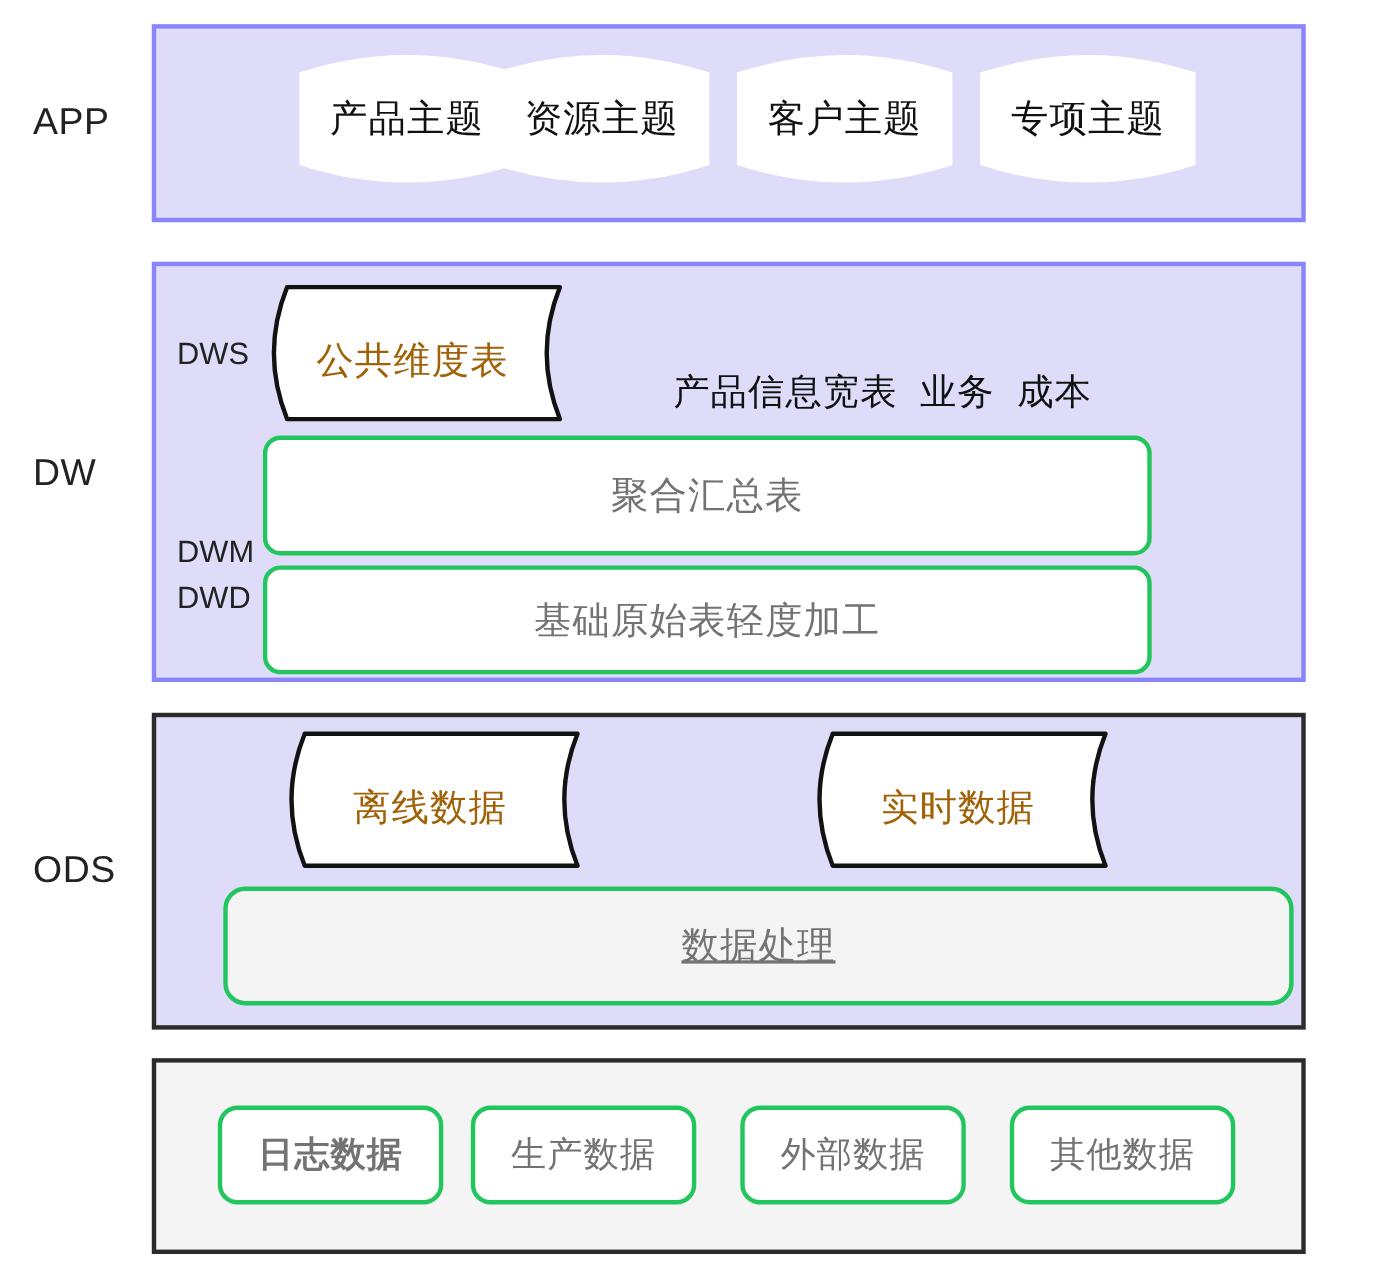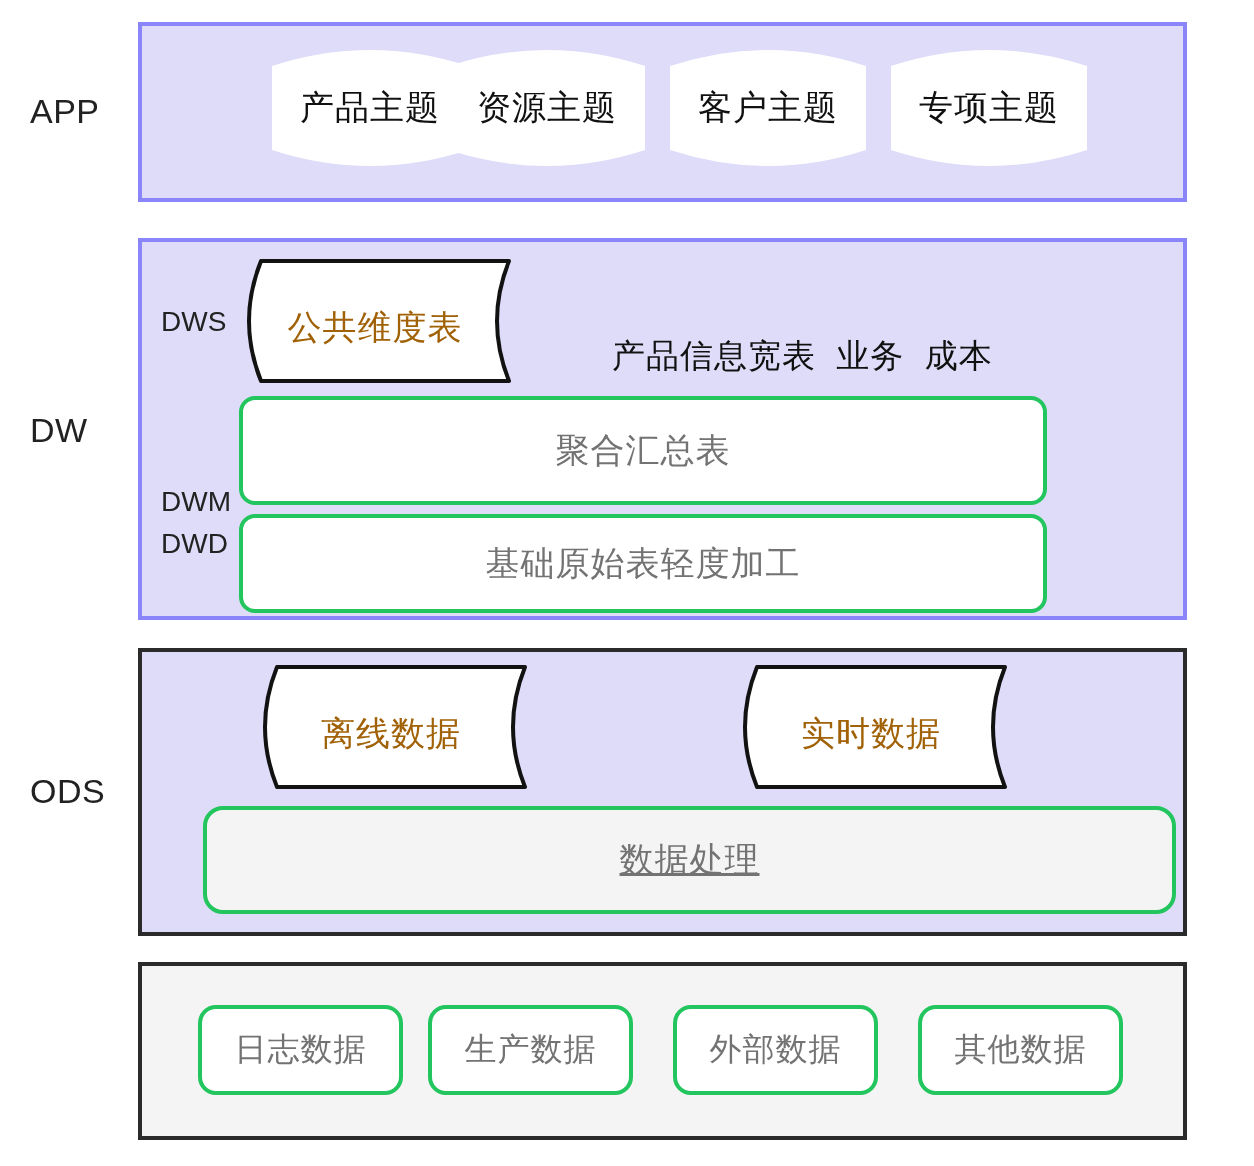--- a/index.html
+++ b/index.html
@@ -207,21 +207,21 @@
     <svg viewBox="0 0 292 126" preserveAspectRatio="none">
       <path d="M22 3 L270 3 Q246 63 270 123 L22 123 Q-2 63 22 3 Z" fill="#ffffff" stroke="#121212" stroke-width="4" stroke-linejoin="round"></path>
     </svg>
     <span class="cap">实时数据</span>
   </div>
 
   <div class="rbox grey-fill" style="left:203px; top:806px; width:973px; height:108px; border-radius:20px;text-decoration:underline;">数据处理</div>
 
   <div class="container grey" style="left:138px; top:962px; width:1049px; height:178px;"></div>
 
-  <div class="rbox src" style="left:198px; top:1005px; width:205px; height:90px;">日志数据</div>
+  <div class="rbox src" style="left:198px; top:1005px; width:205px; height:90px;font-weight:bold;">日志数据</div>
 
   <div class="rbox src" style="left:428px; top:1005px; width:205px; height:90px;">生产数据</div>
 
   <div class="rbox src" style="left:673px; top:1005px; width:205px; height:90px;">外部数据</div>
 
   <div class="rbox src" style="left:918px; top:1005px; width:205px; height:90px;">其他数据</div>
 
 </div>
 
 </body></html>

